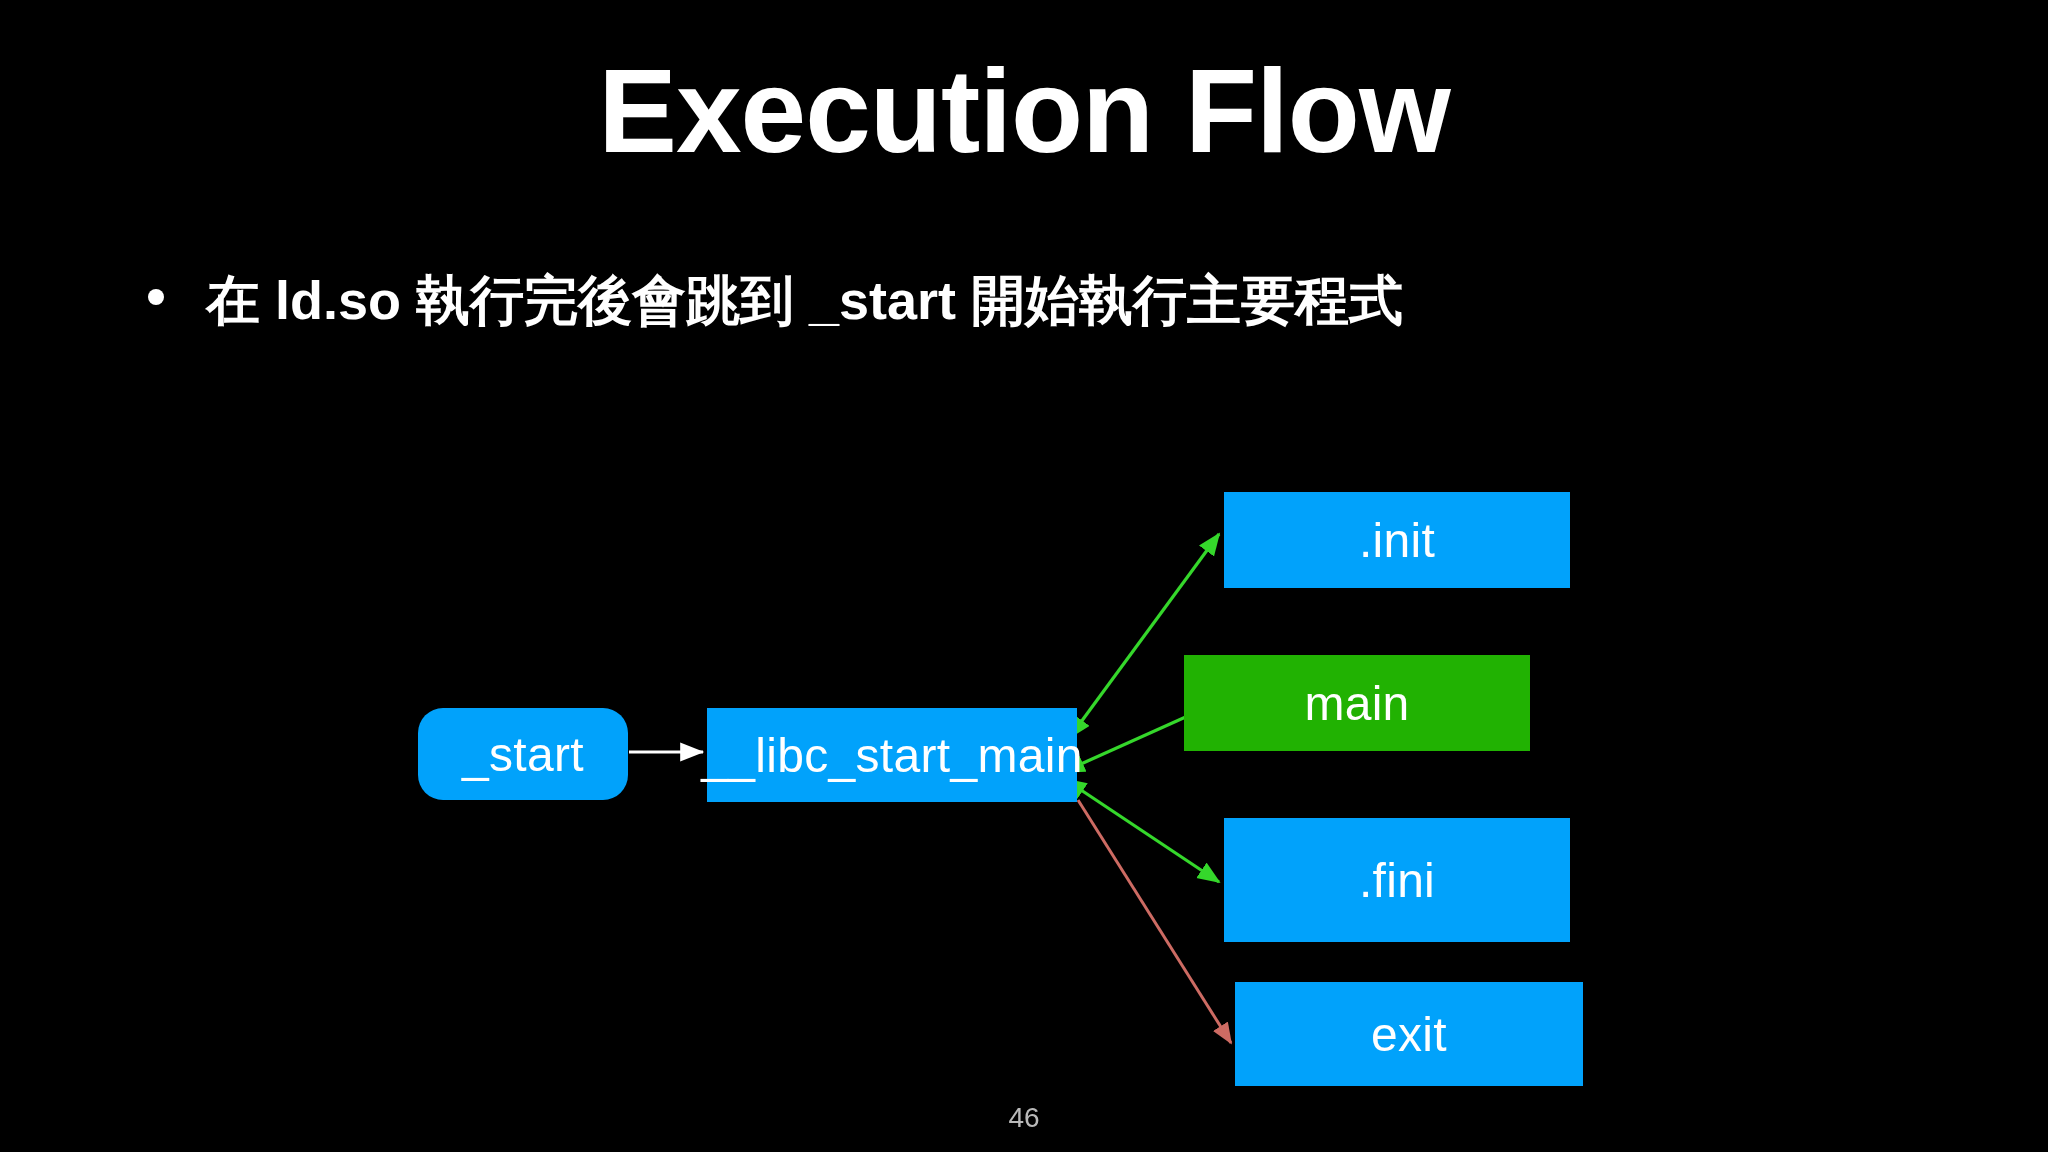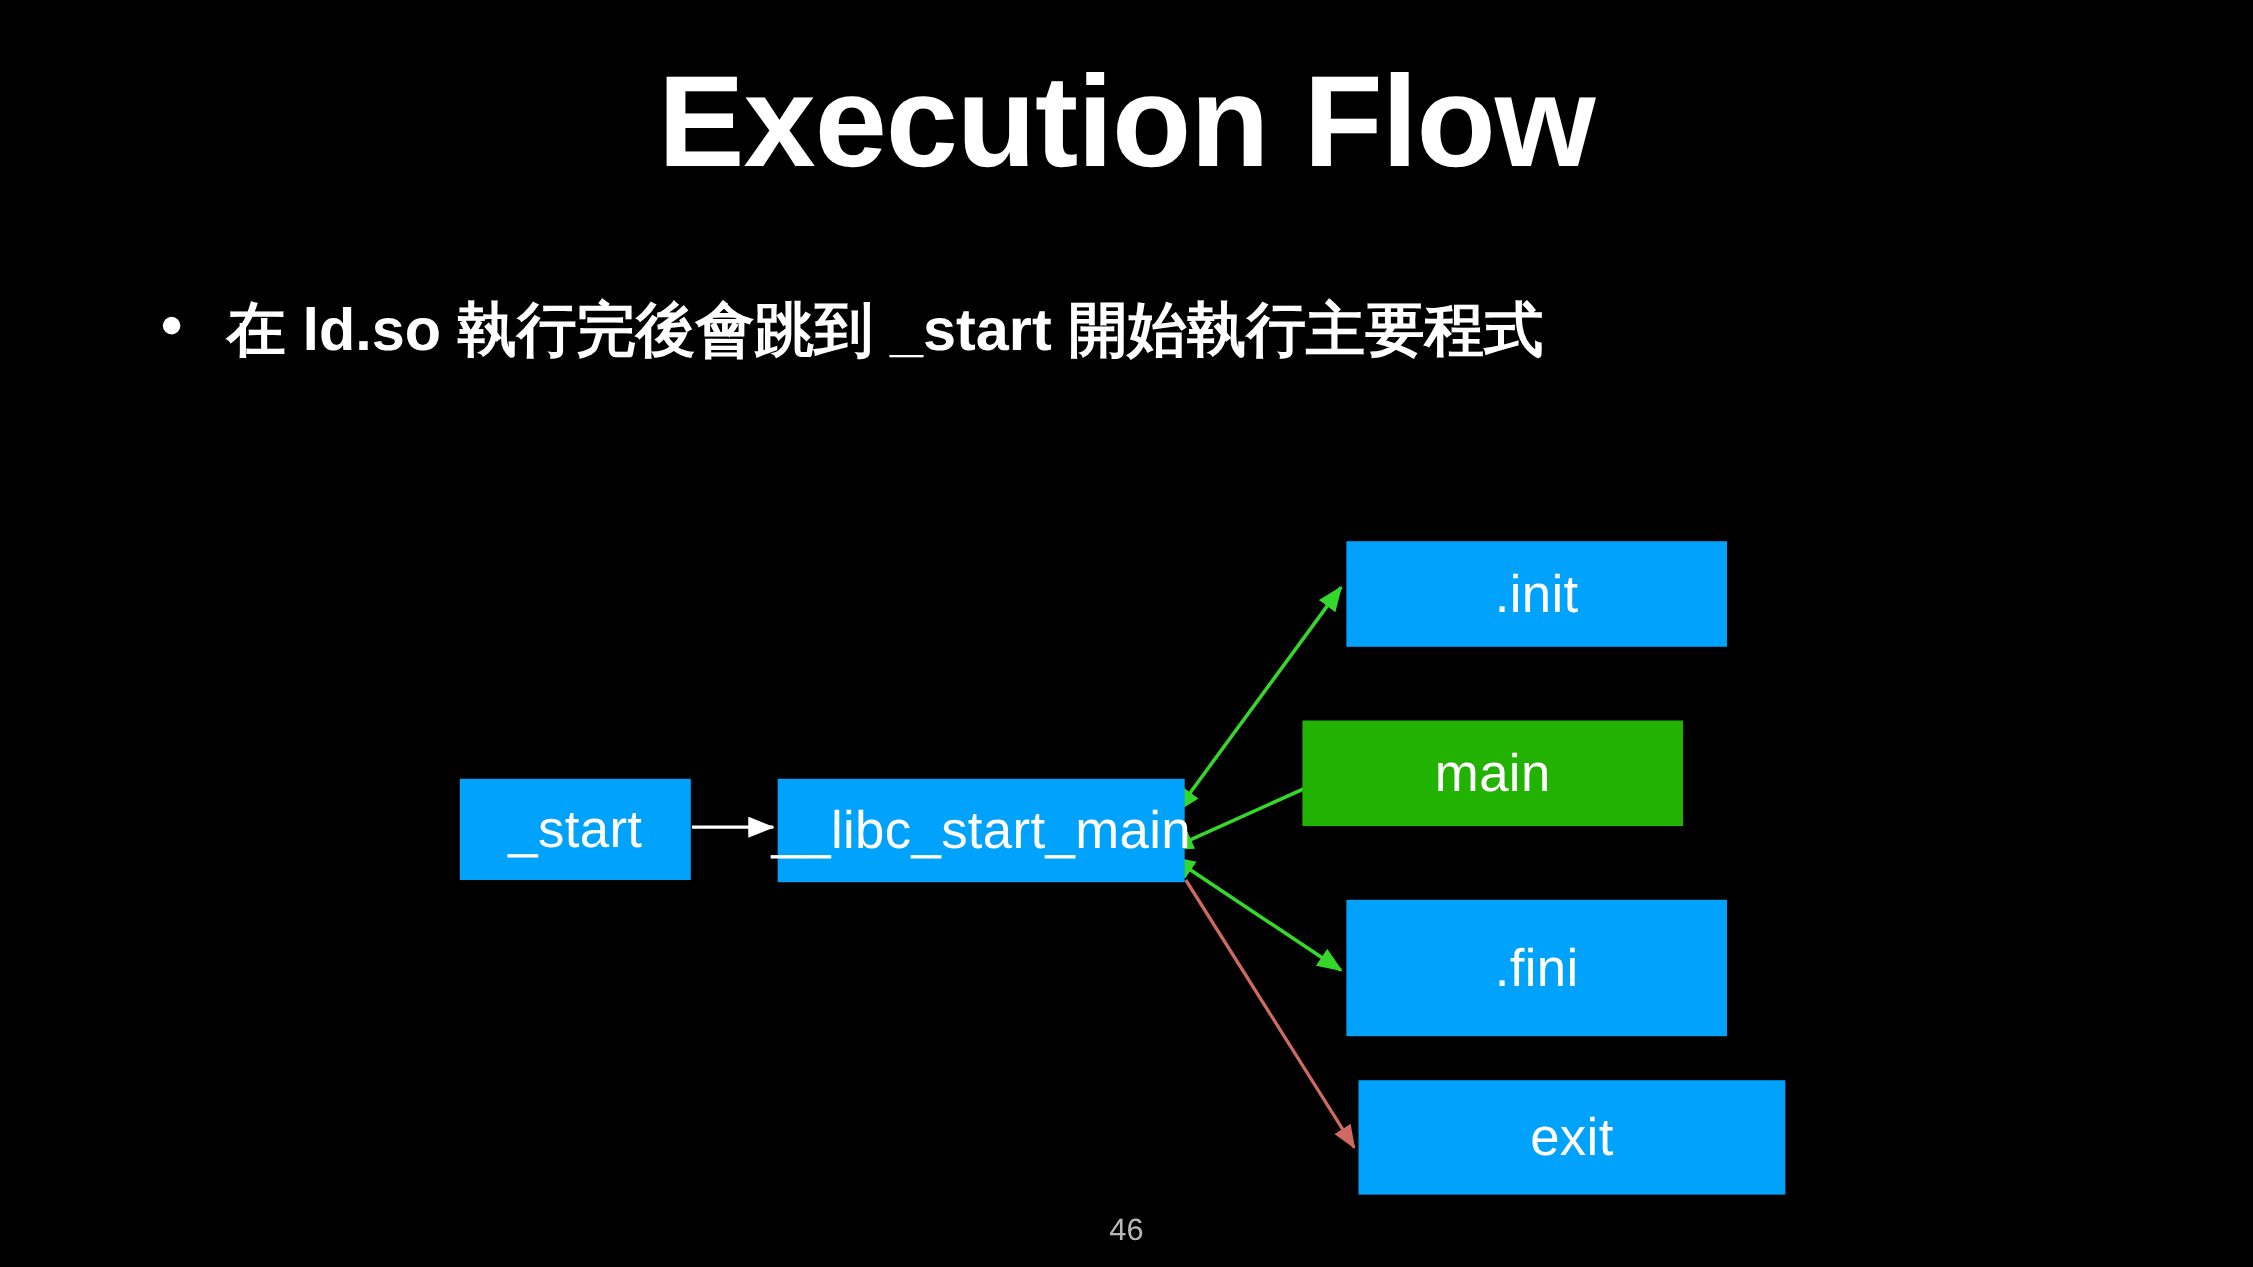--- a/index.html
+++ b/index.html
@@ -139,41 +139,41 @@
 
       <line x1="1081" y1="722" x2="1219" y2="534" stroke="#35d72b" stroke-width="3.2" marker-start="url(#ah-green-start)" marker-end="url(#ah-green-end)"></line>
 
       <line x1="1081" y1="764" x2="1219" y2="702" stroke="#35d72b" stroke-width="3.2" marker-start="url(#ah-green-start)" marker-end="url(#ah-green-end)"></line>
 
       <line x1="1081" y1="790" x2="1219" y2="882" stroke="#35d72b" stroke-width="3.2" marker-start="url(#ah-green-start)" marker-end="url(#ah-green-end)"></line>
 
       <line x1="1078" y1="800" x2="1231" y2="1043" stroke="#cd6b63" stroke-width="3" marker-end="url(#ah-salmon)"></line>
     </svg>
 
-    <div class="node" id="node-start" style="left:418px; top:708px; width:210px; height:92px; background:#01a2fb;">
+    <div class="node" id="node-start" style="left:418px; top:708px; width:210px; height:92px; background:#01a2fb;border-radius:25px;">
       <span>_start</span>
     </div>
 
     <div class="node" id="node-libc-start-main" style="left:707px; top:708px; width:370px; height:94px; background:#01a2fb;text-align:right;">
       <span>__libc_start_main</span>
     </div>
 
     <div class="node" id="node-init" style="left:1224px; top:492px; width:346px; height:96px; background:#01a2fb;">
       <span>.init</span>
     </div>
 
     <div class="node" id="node-main" style="left:1184px; top:655px; width:346px; height:96px; background:#21b202;">
       <span>main</span>
     </div>
 
     <div class="node" id="node-fini" style="left:1224px; top:818px; width:346px; height:124px; background:#01a2fb;">
       <span>.fini</span>
     </div>
 
-    <div class="node" id="node-exit" style="left:1235px; top:982px; width:388px; height:104px; background:#01a2fb;">
+    <div class="node" id="node-exit" style="left:1235px; top:982px; width:348px; height:104px; background:#01a2fb;">
       <span>exit</span>
     </div>
 
   </div>
 
   <div id="page-number">46</div>
 
 </div>
 
 </body></html>

